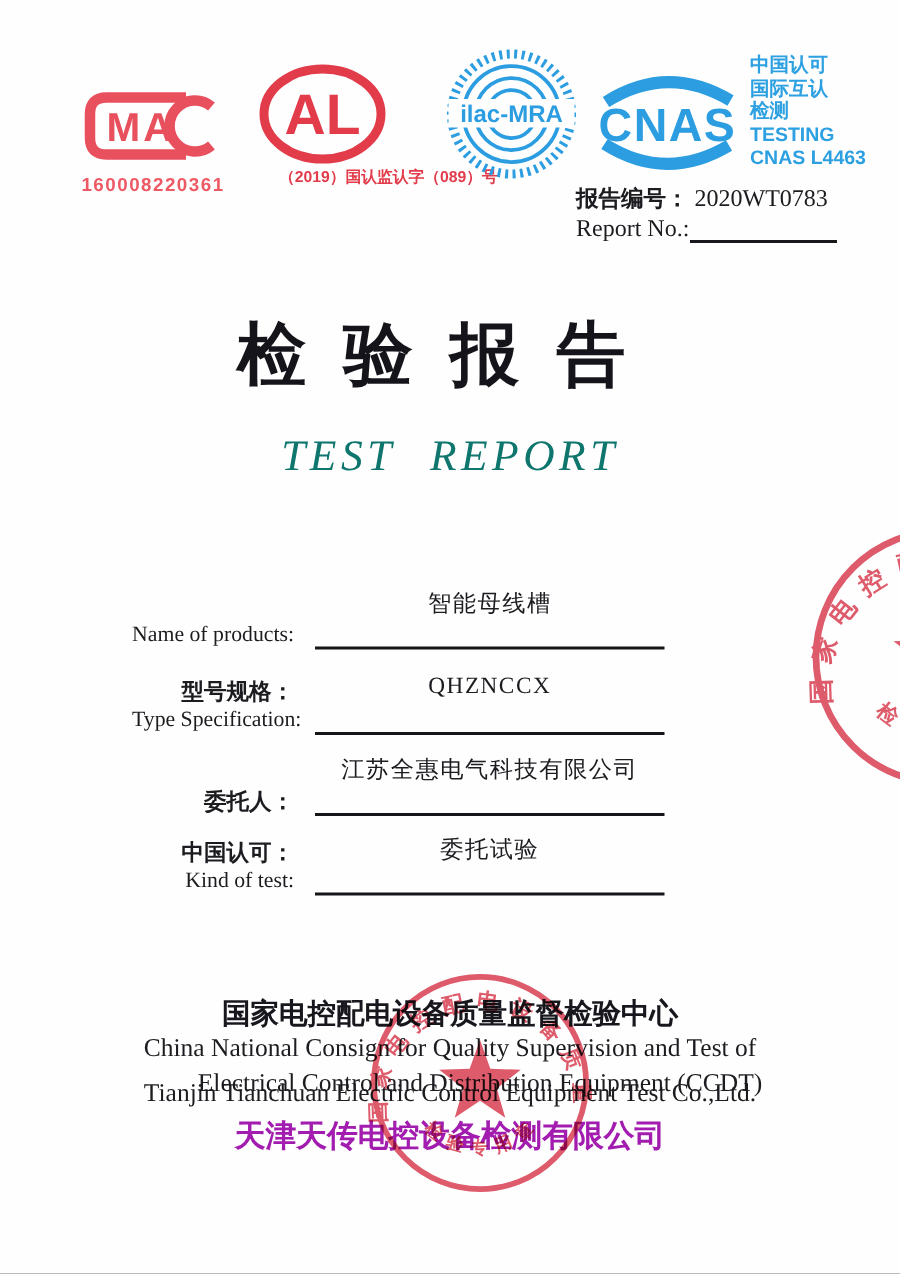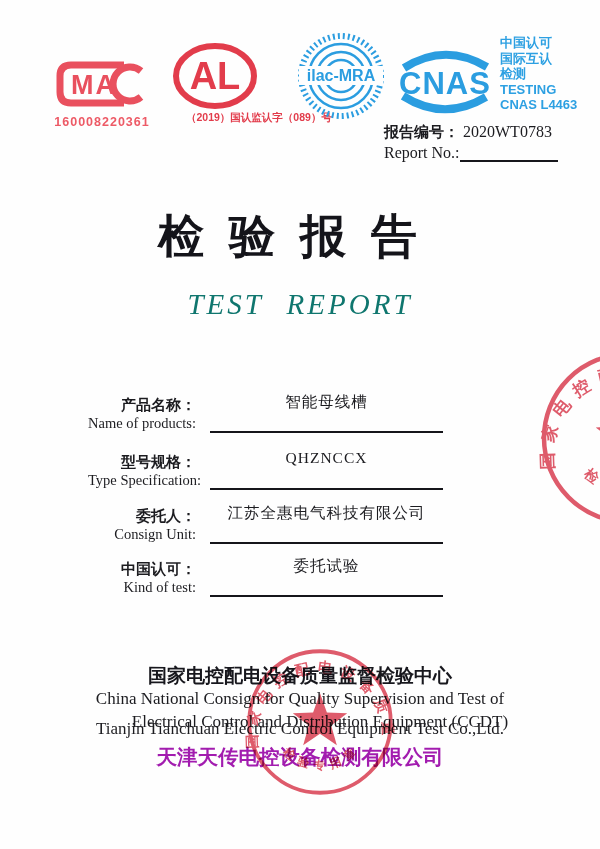--- a/index.html
+++ b/index.html
@@ -110,36 +110,34 @@
       <span>Report No.:</span>
         <span class="ln"></span>
     </div>
   </div>
 
   <div class="abs title-zh">检验报告</div>
   <div class="abs title-en">TEST REPORT</div>
 
   <div class="field" style="top:392px">
     <div class="flabels">
-      <div class="fzh">产品名称：</div>
       <div class="fen">Name of products:</div>
     </div>
     <div class="fline">智能母线槽</div>
   </div>
   <div class="field" style="top:449px">
     <div class="flabels">
       <div class="fzh">型号规格：</div>
       <div class="fen">Type Specification:</div>
     </div>
     <div class="fline">QHZNCCX</div>
   </div>
   <div class="field" style="top:503px">
     <div class="flabels">
       <div class="fzh">委托人：</div>
-      <div class="fen">Consign Unit:</div>
     </div>
     <div class="fline">江苏全惠电气科技有限公司</div>
   </div>
   <div class="field" style="top:556px">
     <div class="flabels">
       <div class="fzh">中国认可：</div>
       <div class="fen">Kind of test:</div>
     </div>
     <div class="fline">委托试验</div>
   </div>

